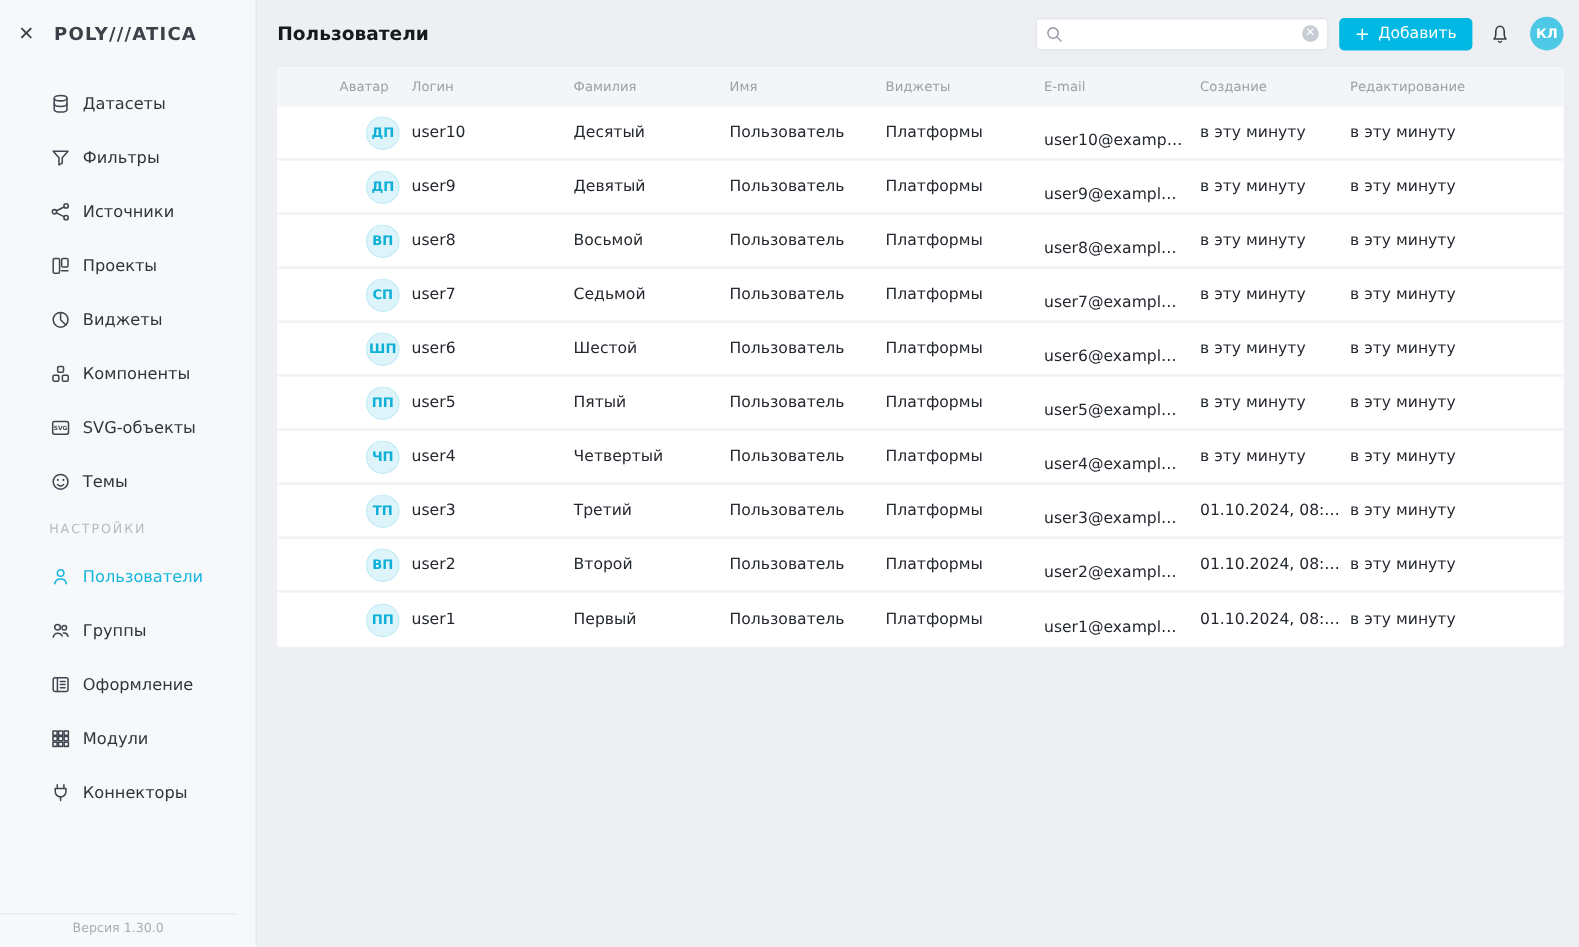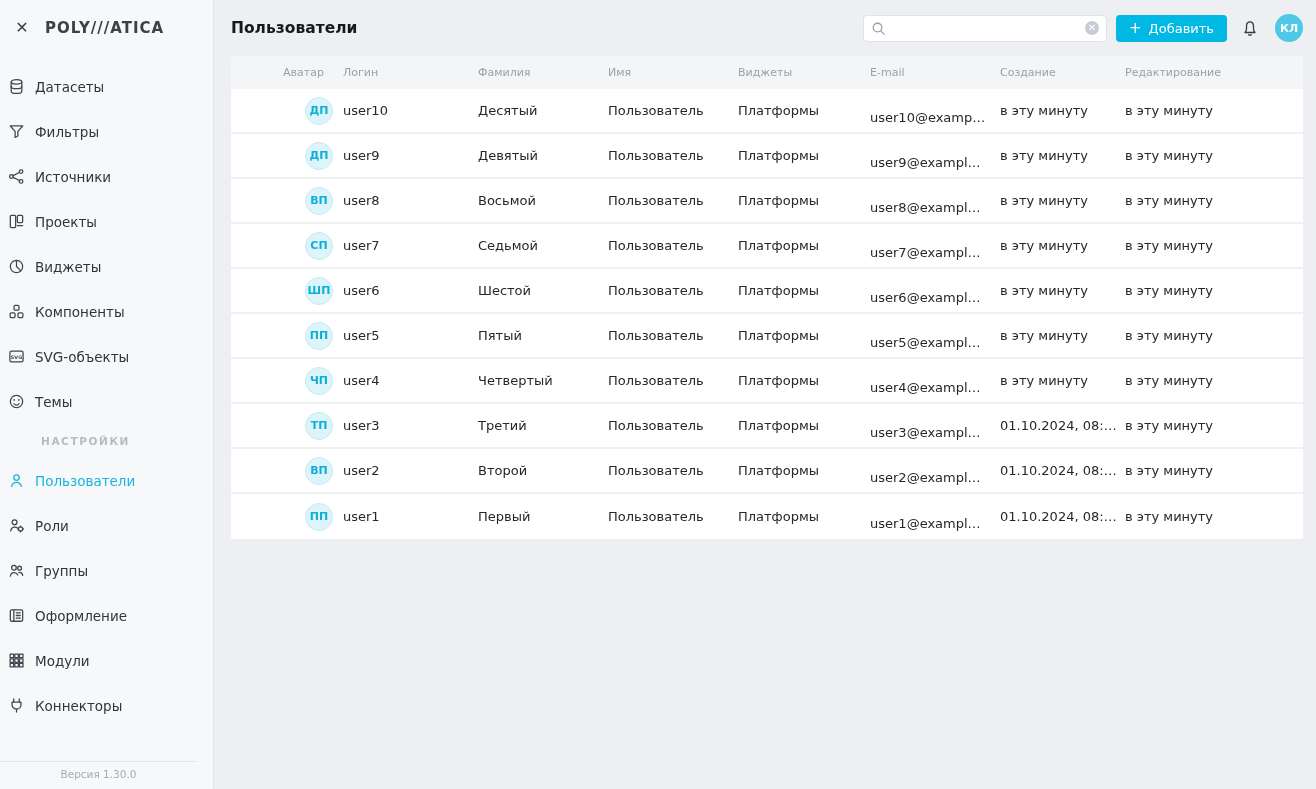--- a/index.html
+++ b/index.html
@@ -16,29 +16,30 @@
   .side-header { height:56px; display:flex; align-items:center; padding-left:13px; }
   .close-btn {
     width:18px; height:18px; display:flex; align-items:center; justify-content:center;
     color:#3a4046; font-size:16px; cursor:pointer; line-height:1;
   }
   .logo {
     margin-left:14px; font-weight:700; font-size:15px; letter-spacing:1px; color:#3b4148;
   }
   .side-menu { padding-top:8px; }
   .side-item {
-    height:45px; display:flex; align-items:center; padding-left:8px; cursor:pointer;
+    height:45px; display:flex; align-items:center; padding-left:18px; cursor:pointer;
     color:#2f353d;
+    margin-left:24px;
   }
   .side-icon { width:17px; height:17px; margin-right:10px; color:#3f4650; display:flex; align-items:center; justify-content:center; }
   .side-label { font-size:13.5px; }
   .side-item.active, .side-item.active .side-icon { color:#17b6de; }
   .side-section {
     height:34px; display:flex; align-items:center; padding-left:41px;
-    font-size:10.5px; font-weight:700; letter-spacing:1.6px; color:#b5bbc3;
+    font-size:10.5px; font-weight:400; letter-spacing:1.6px; color:#b5bbc3;
   }
   .side-version {
     position:absolute; bottom:0; left:0; right:16px; border-top:1px solid #e4e6ea;
     padding:6px 0 9px; text-align:center; font-size:10.5px; color:#a7adb5; background:#f7f8f9;
   }
   
   .main { position:absolute; left:214px; top:0; right:0; bottom:0; }
   .topbar {
     height:56px; display:flex; align-items:center; padding:0 13px 0 17px;
   }
@@ -180,31 +181,20 @@
       </div>
       <div class="side-section">НАСТРОЙКИ</div>
       <div class="side-item active">
         <span class="side-icon">
           <svg width="17" height="17" viewBox="0 0 16 16" fill="none" stroke="currentColor" stroke-width="1.2" stroke-linecap="round" stroke-linejoin="round">
             <circle cx="8" cy="5.2" r="2.6"></circle>
             <path d="M3.4 13.6c.5-2.5 2.3-3.8 4.6-3.8s4.1 1.3 4.6 3.8"></path>
           </svg>
         </span>
         <span class="side-label">Пользователи</span>
-      </div>
-      <div class="side-item">
-        <span class="side-icon">
-          <svg width="17" height="17" viewBox="0 0 16 16" fill="none" stroke="currentColor" stroke-width="1.2" stroke-linecap="round" stroke-linejoin="round">
-            <circle cx="6.2" cy="5" r="2.3"></circle>
-            <path d="M2.6 13c.4-2.2 1.9-3.4 3.9-3.4 1 0 1.8.3 2.5.8"></path>
-            <circle cx="11.8" cy="11.2" r="2"></circle>
-            <path d="M11.8 8.5v.8m0 3.8v.8m2.7-2.7h-.8m-3.8 0h-.8"></path>
-          </svg>
-        </span>
-        <span class="side-label">Роли</span>
       </div>
       <div class="side-item">
         <span class="side-icon">
           <svg width="17" height="17" viewBox="0 0 16 16" fill="none" stroke="currentColor" stroke-width="1.2" stroke-linecap="round" stroke-linejoin="round">
             <circle cx="5.6" cy="5.4" r="2.2"></circle>
             <circle cx="10.9" cy="5.8" r="1.8"></circle>
             <path d="M2.2 13.2c.4-2.1 1.7-3.2 3.6-3.2 1.6 0 2.8.8 3.4 2.2"></path>
             <path d="M10.2 9.9c1.9-.3 3.2.8 3.6 2.6"></path>
           </svg>
         </span>

